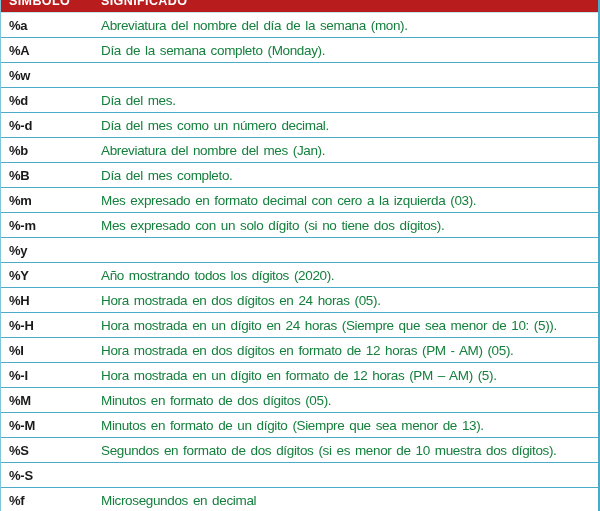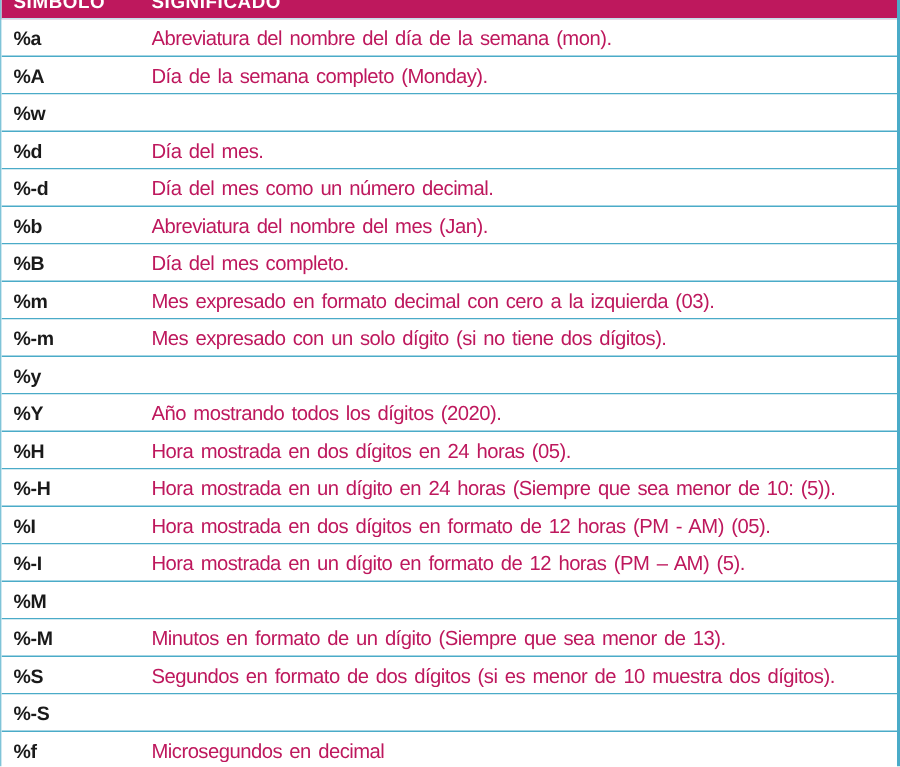--- a/index.html
+++ b/index.html
@@ -12,21 +12,21 @@
     width: 600px;
     height: 511px;
     overflow: hidden;
     box-sizing: border-box;
     border-left: 1px solid #7fc4d8;
     border-right: 2px solid #4aabc8;
     background: #ffffff;
   }
   .thead {
     height: 12px;
-    background: #be185d;
+    background: #b91c1c;
     overflow: hidden;
     display: flex;
     align-items: flex-start;
     border-bottom: 1px solid #bfe2ec;
   }
   .thead-inner {
     display: flex;
     width: 100%;
     transform: translateY(-7px);
     line-height: 16px;
@@ -54,21 +54,21 @@
     padding-left: 8px;
     font-weight: bold;
     font-size: 13px;
     color: #1a1a1a;
     letter-spacing: -0.2px;
     white-space: nowrap;
   }
   .cell-meaning {
     flex: 1;
     font-size: 13.5px;
-    color: #be185d;
+    color: #15803d;
     letter-spacing: -0.35px;
     word-spacing: 1.5px;
     white-space: nowrap;
     overflow: hidden;
   }
 </style>
 </head>
 <body>
 
 <div class="table-wrap">
@@ -132,20 +132,21 @@
       <div class="row">
         <div class="cell-symbol">%I</div>
         <div class="cell-meaning">Hora mostrada en dos dígitos en formato de 12 horas (PM -  AM) (05).</div>
       </div>
       <div class="row">
         <div class="cell-symbol">%-I</div>
         <div class="cell-meaning">Hora mostrada en un dígito en formato de 12 horas (PM – AM) (5).</div>
       </div>
       <div class="row">
         <div class="cell-symbol">%M</div>
+        <div class="cell-meaning">Minutos en formato de dos dígitos (05).</div>
       </div>
       <div class="row">
         <div class="cell-symbol">%-M</div>
         <div class="cell-meaning">Minutos en formato de un dígito (Siempre que sea menor de 13).</div>
       </div>
       <div class="row">
         <div class="cell-symbol">%S</div>
         <div class="cell-meaning">Segundos en formato de dos dígitos (si es menor de 10 muestra dos dígitos).</div>
       </div>
       <div class="row">

